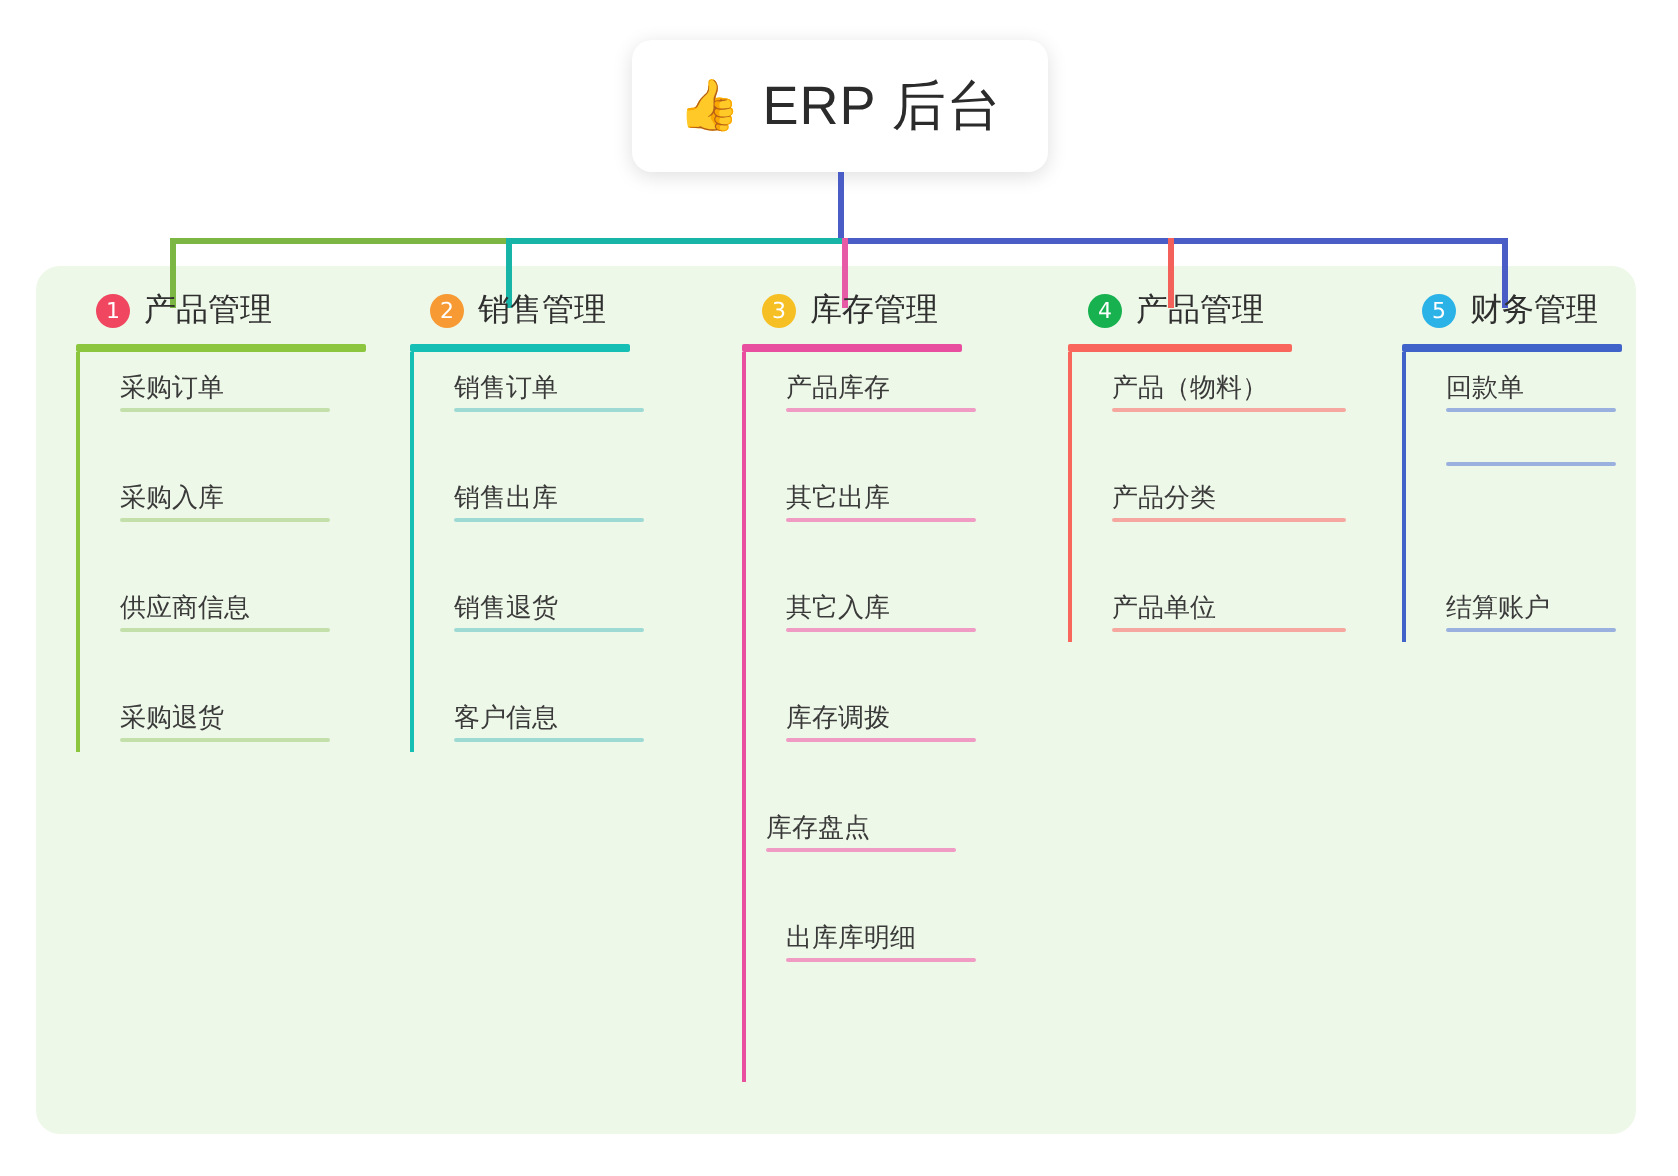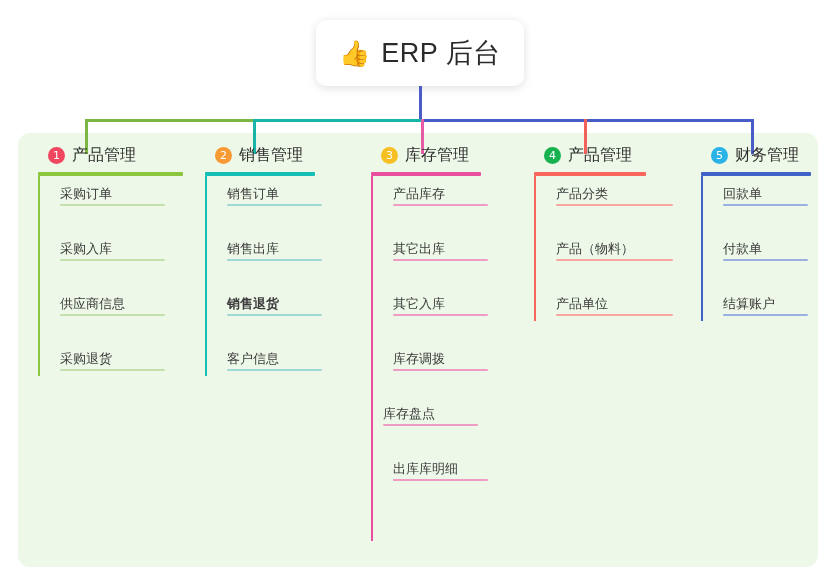--- a/index.html
+++ b/index.html
@@ -182,21 +182,21 @@
       <div class="leaf-list">
         <div class="leaf-spine" style="background: rgb(22, 191, 180); height: 200px;"></div>
         <div class="leaf" style="height: 55px;">
           <span class="leaf-label">销售订单</span>
           <div class="leaf-underline" style="background: rgb(157, 218, 212); width: 95px;"></div>
         </div>
         <div class="leaf" style="height: 55px;">
           <span class="leaf-label">销售出库</span>
           <div class="leaf-underline" style="background: rgb(157, 218, 212); width: 95px;"></div>
         </div>
-        <div class="leaf" style="height: 55px; font-weight: bold;">
+        <div class="leaf" style="height: 55px;">
           <span class="leaf-label">销售退货</span>
           <div class="leaf-underline" style="background: rgb(157, 218, 212); width: 95px;"></div>
         </div>
         <div class="leaf" style="height: 55px;">
           <span class="leaf-label">客户信息</span>
           <div class="leaf-underline" style="background: rgb(157, 218, 212); width: 95px;"></div>
         </div>
       </div>
     </div>
     <div class="column" style="left: 371px; width: 117px;">
@@ -235,47 +235,46 @@
     </div>
     <div class="column" style="left: 534px; width: 139px;">
       <div class="col-header">
         <span class="badge" style="background: rgb(23, 178, 79);">4</span>
         <span class="col-title">产品管理</span>
       </div>
       <div class="col-underline" style="background: rgb(249, 102, 92); width: 112px;"></div>
       <div class="leaf-list">
         <div class="leaf-spine" style="background: rgb(249, 102, 92); height: 145px;"></div>
         <div class="leaf" style="height: 55px;">
+          <span class="leaf-label">产品（物料）</span>
+          <div class="leaf-underline" style="background: rgb(245, 167, 160); width: 117px;"></div>
+        </div>
+        <div class="leaf" style="height: 55px;">
           <span class="leaf-label">产品分类</span>
           <div class="leaf-underline" style="background: rgb(245, 167, 160); width: 117px;"></div>
         </div>
         <div class="leaf" style="height: 55px;">
-          <span class="leaf-label">产品（物料）</span>
-          <div class="leaf-underline" style="background: rgb(245, 167, 160); width: 117px;"></div>
-        </div>
-        <div class="leaf" style="height: 55px;">
           <span class="leaf-label">产品单位</span>
           <div class="leaf-underline" style="background: rgb(245, 167, 160); width: 117px;"></div>
         </div>
       </div>
     </div>
     <div class="column" style="left: 701px; width: 110px;">
       <div class="col-header">
         <span class="badge" style="background: rgb(43, 179, 232);">5</span>
         <span class="col-title">财务管理</span>
       </div>
       <div class="col-underline" style="background: rgb(63, 99, 201); width: 110px;"></div>
       <div class="leaf-list">
         <div class="leaf-spine" style="background: rgb(63, 99, 201); height: 145px;"></div>
         <div class="leaf" style="height: 55px;">
           <span class="leaf-label">回款单</span>
           <div class="leaf-underline" style="background: rgb(154, 177, 224); width: 85px;"></div>
         </div>
         <div class="leaf" style="height: 55px;">
-          <span class="leaf-label">付款单</span>
           <div class="leaf-underline" style="background: rgb(154, 177, 224); width: 85px;"></div>
         </div>
         <div class="leaf" style="height: 55px;">
           <span class="leaf-label">结算账户</span>
           <div class="leaf-underline" style="background: rgb(154, 177, 224); width: 85px;"></div>
         </div>
       </div>
     </div>
   </div>
 

